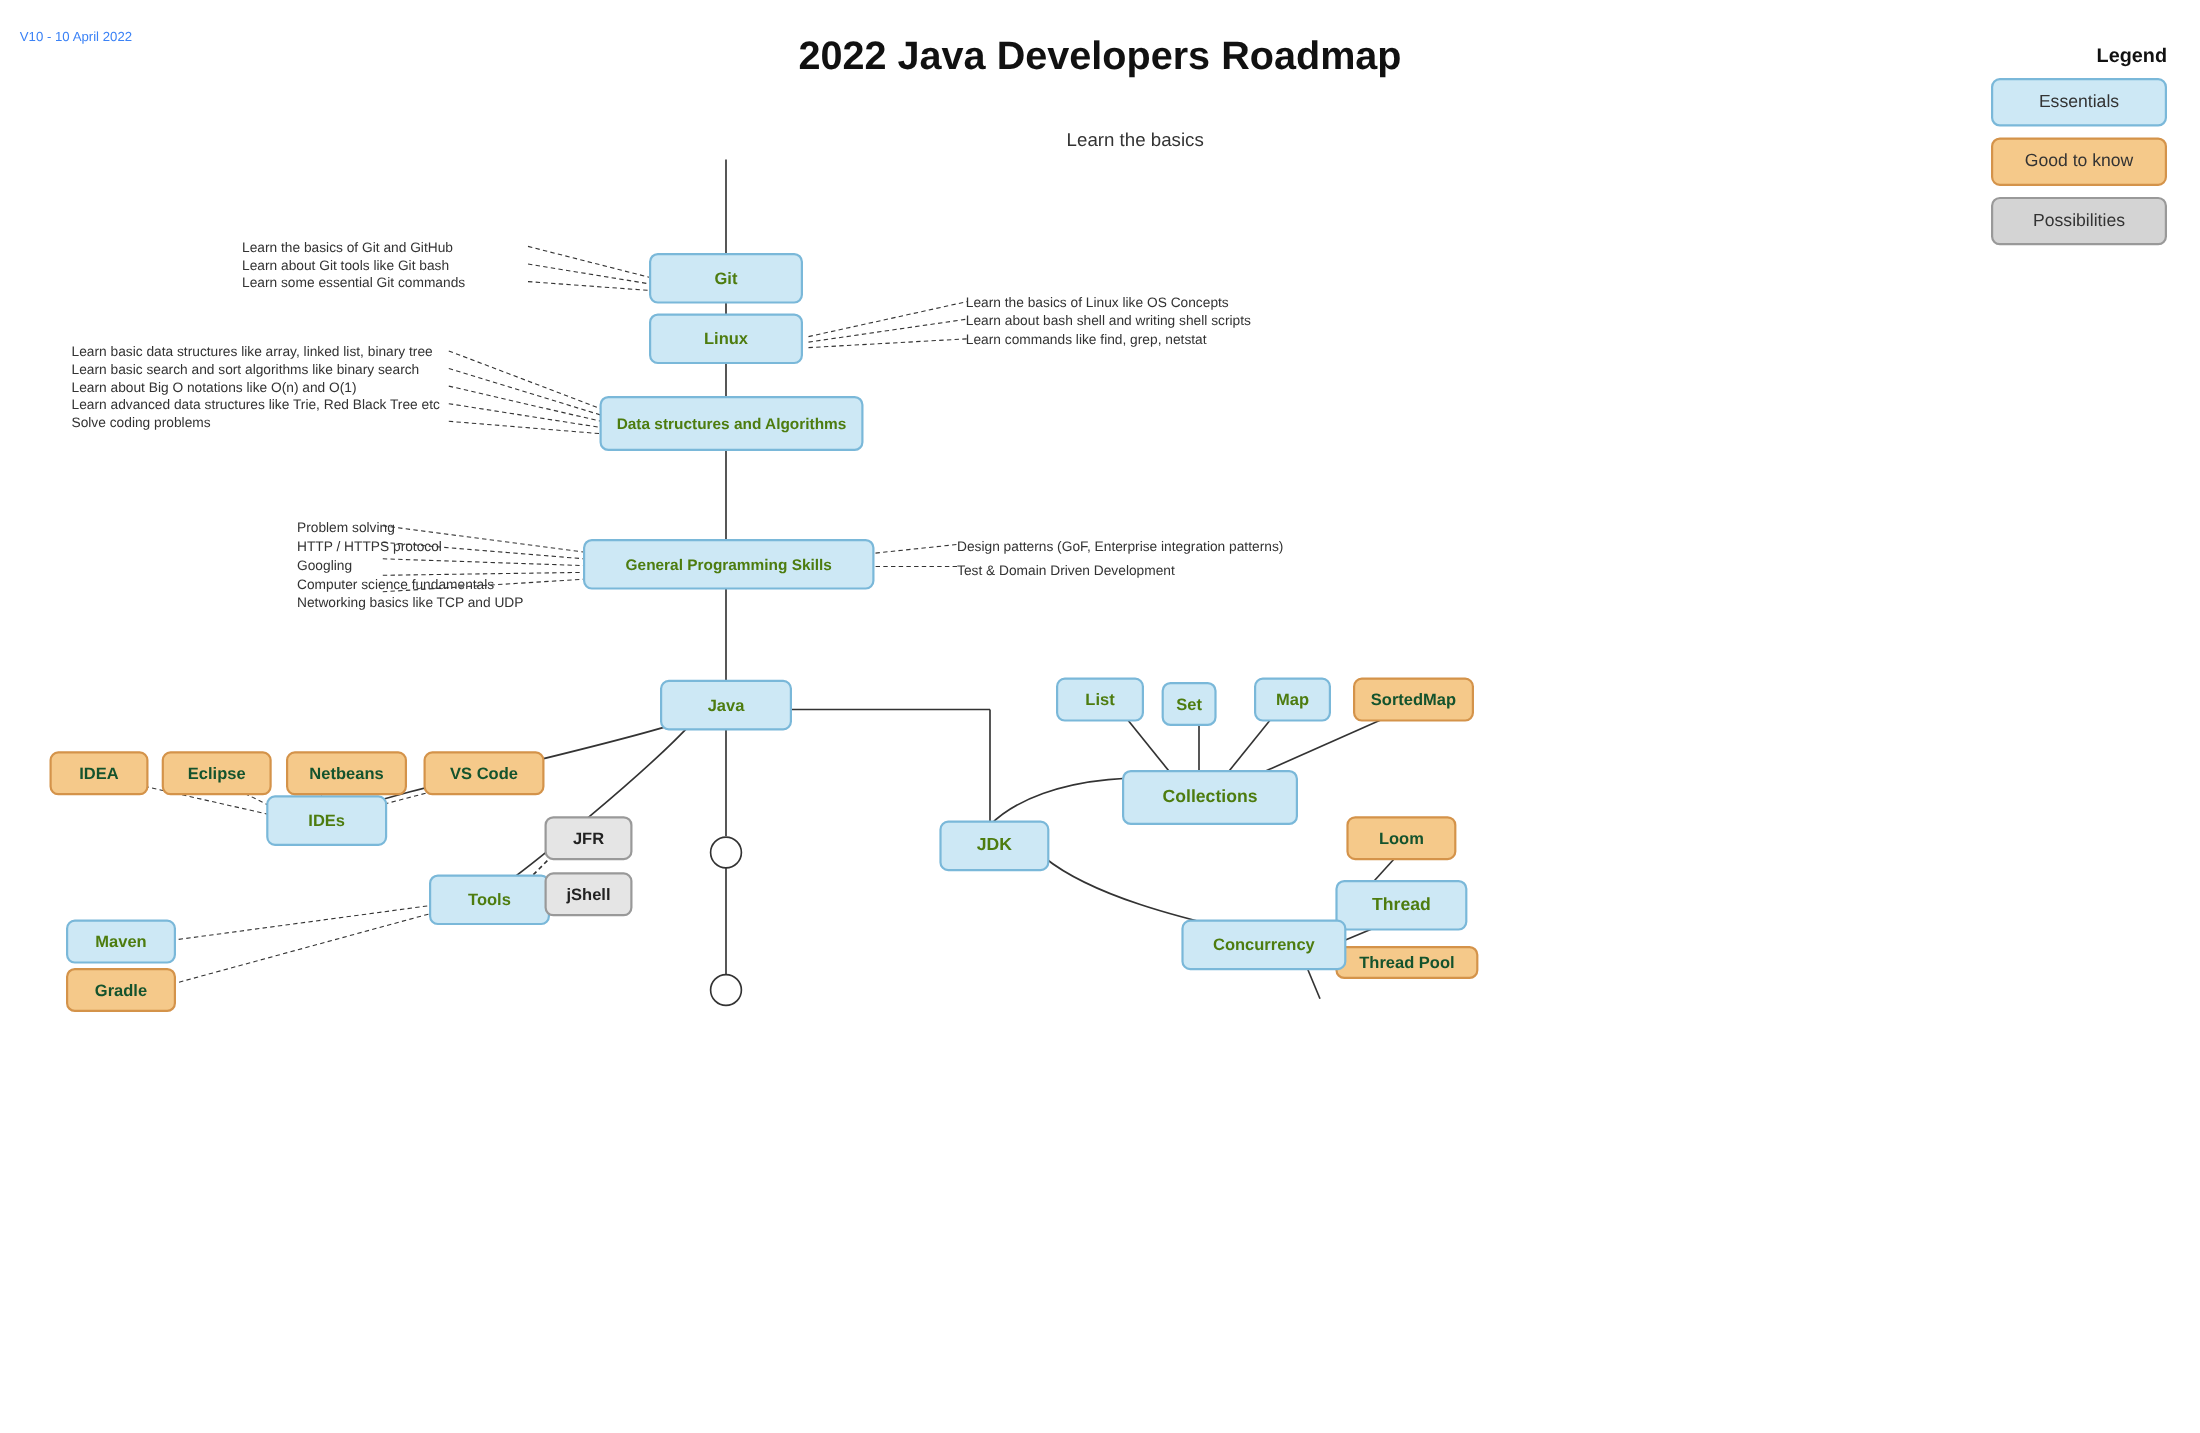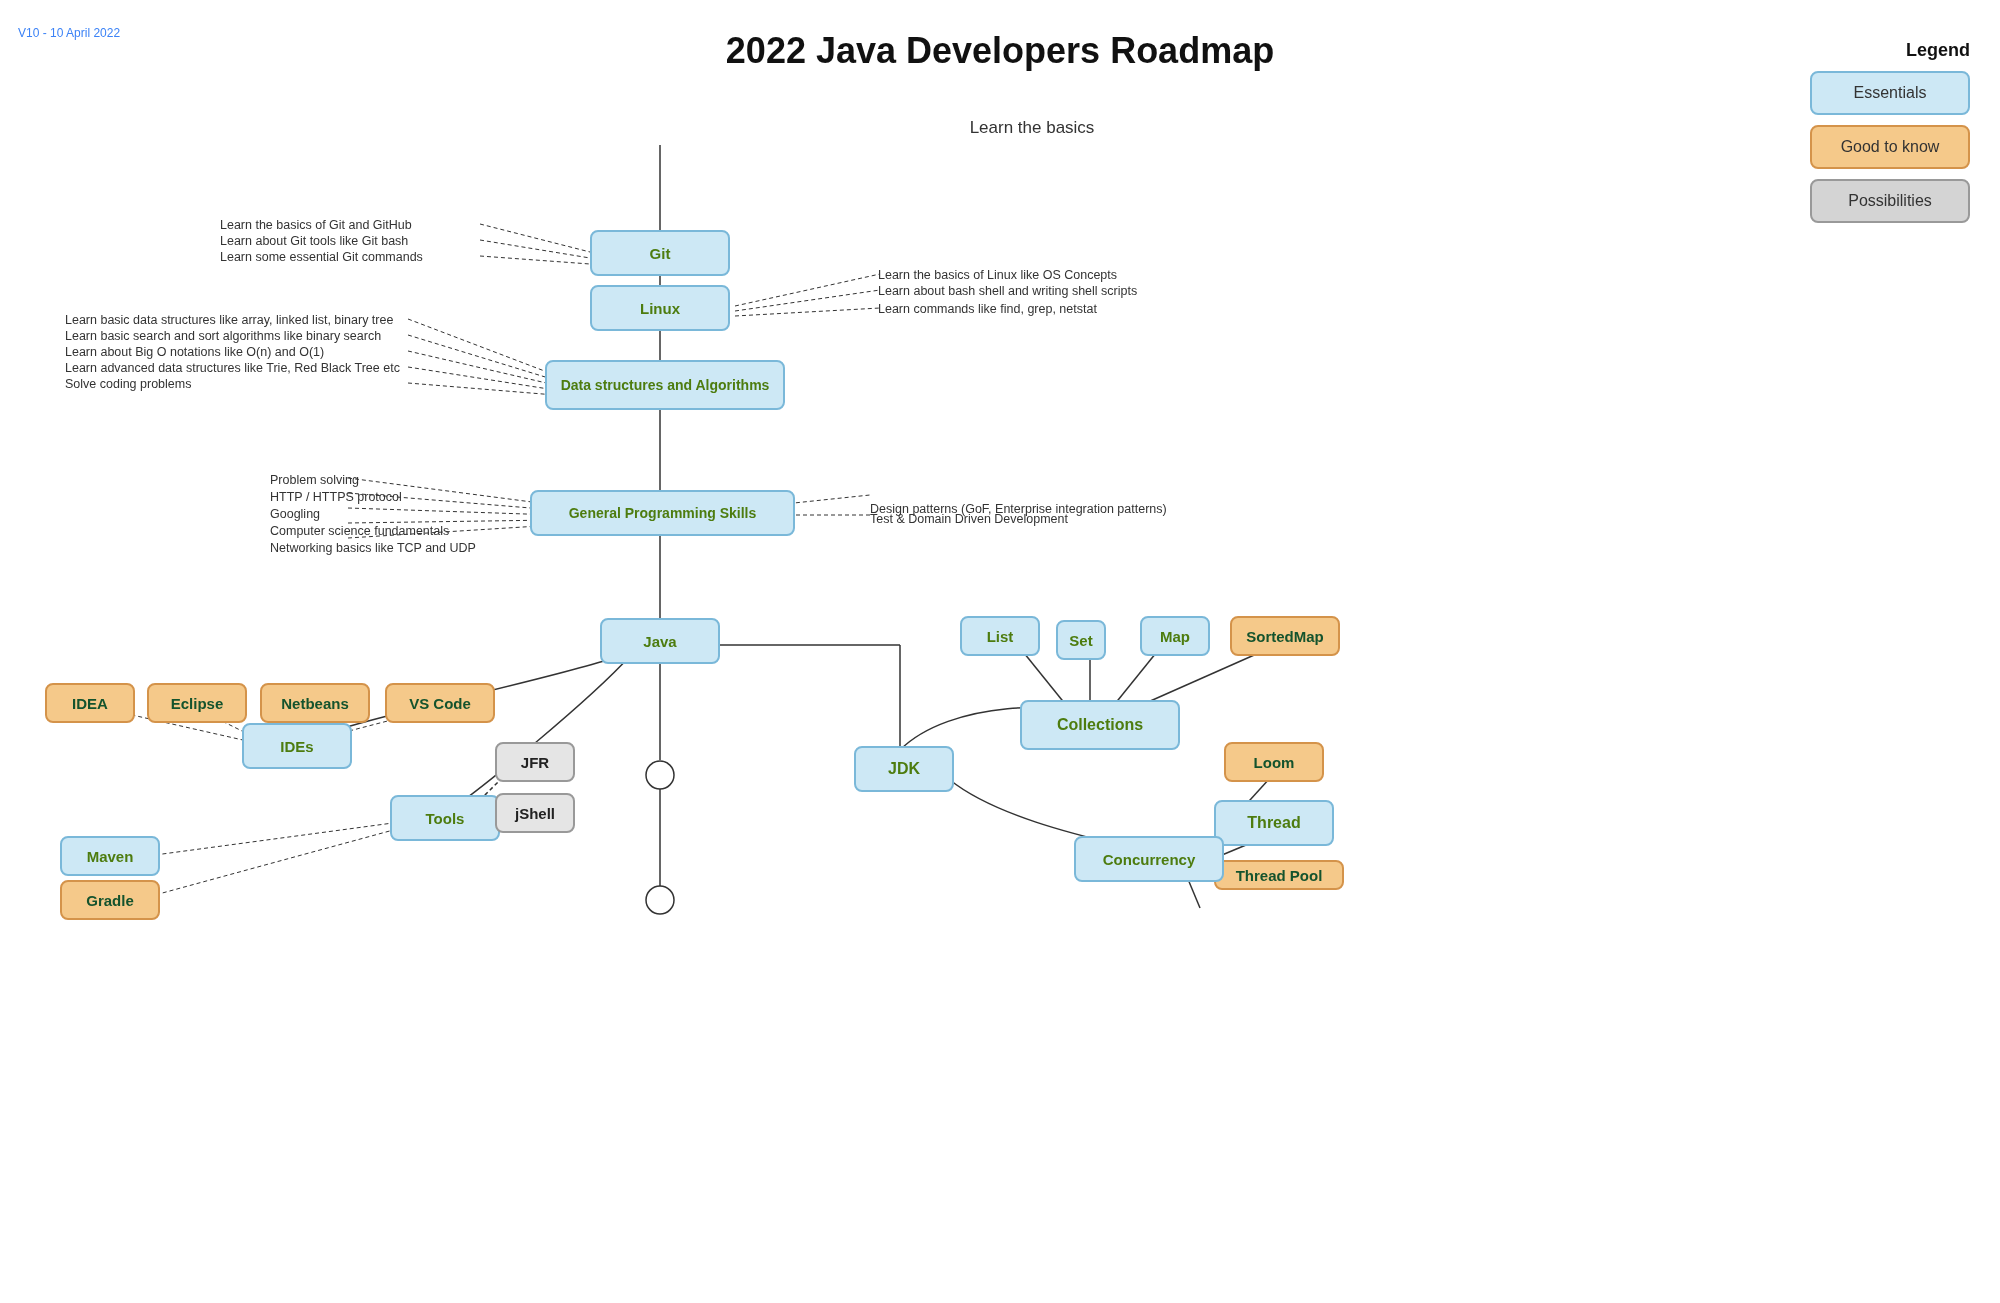--- a/index.html
+++ b/index.html
@@ -279,14 +279,14 @@
 <div class="label" style="left: 65px; top: 345px;">Learn about Big O notations like O(n) and O(1)</div>
 <div class="label" style="left: 65px; top: 361px;">Learn advanced data structures like Trie, Red Black Tree etc</div>
 <div class="label" style="left: 65px; top: 377px;">Solve coding problems</div>
 
 <div class="label" style="left: 270px; top: 473px;">Problem solving</div>
 <div class="label" style="left: 270px; top: 490px;">HTTP / HTTPS protocol</div>
 <div class="label" style="left: 270px; top: 507px;">Googling</div>
 <div class="label" style="left: 270px; top: 524px;">Computer science fundamentals</div>
 <div class="label" style="left: 270px; top: 541px;">Networking basics like TCP and UDP</div>
 
-<div class="label" style="left: 870px; top: 502px;">Design patterns (GoF, Enterprise integration patterns)</div>
+<div class="label" style="left: 870px; top: 490px;">Design patterns (GoF, Enterprise integration patterns)</div>
 <div class="label" style="left: 870px; top: 512px;">Test &amp; Domain Driven Development</div>
 
 </body></html>

